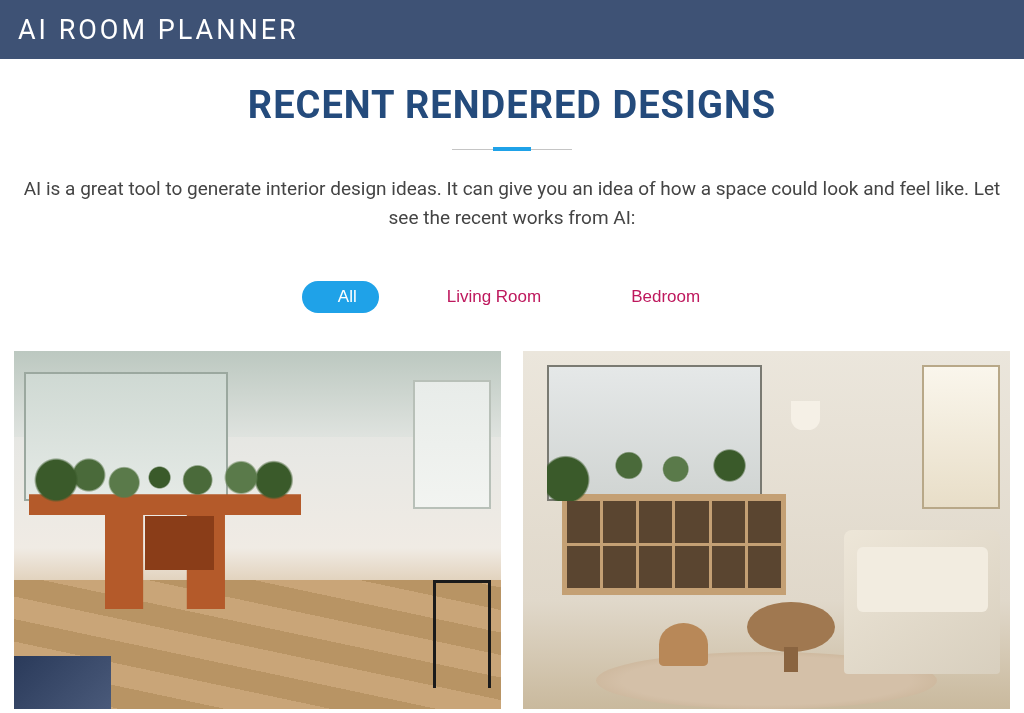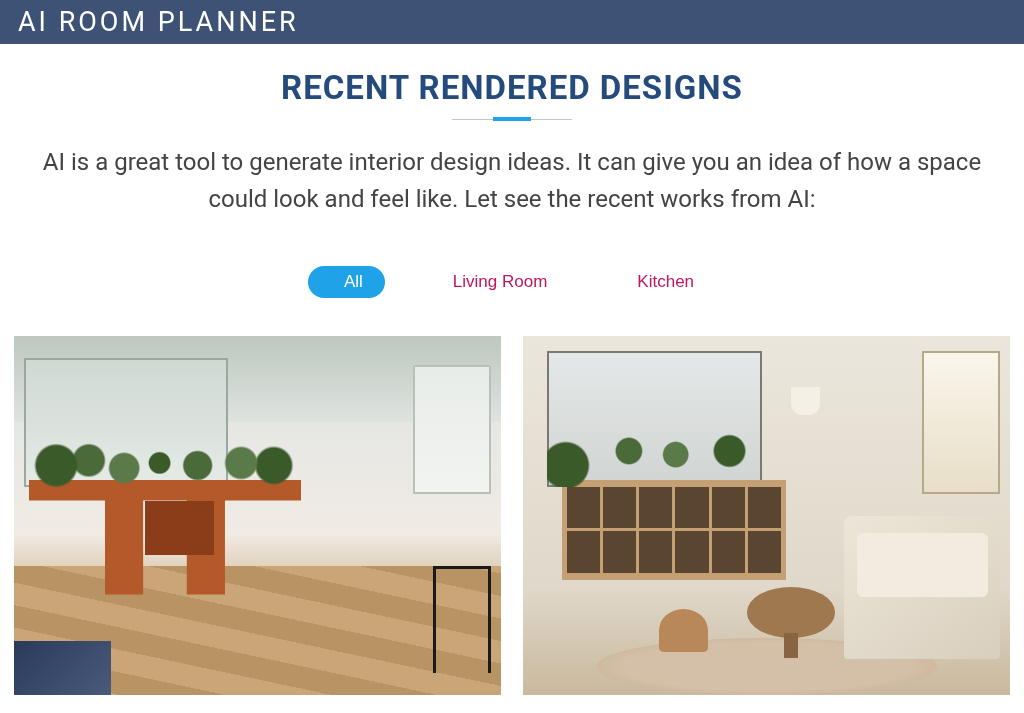--- a/index.html
+++ b/index.html
@@ -8,40 +8,40 @@
       box-sizing: border-box;
     }
     body {
       font-family: -apple-system, BlinkMacSystemFont, 'Segoe UI', Roboto, Oxygen, Ubuntu, sans-serif;
       background: #ffffff;
       width: 1024px;
     }
     .header {
       background: #3e5275;
       padding: 14px 18px;
-      height: 44px;
+      height: 59px;
       display: flex;
       align-items: center;
     }
     .header-title {
       color: #ffffff;
       font-size: 27px;
       font-weight: 400;
       letter-spacing: 3px;
     }
     .main-content {
       padding: 24px 14px 0;
     }
     .section-title {
       text-align: center;
       color: #244b7c;
-      font-size: 33px;
+      font-size: 38px;
       font-weight: 700;
       letter-spacing: 1px;
-      margin-bottom: 12px;
+      margin-bottom: 22px;
     }
     .divider-wrap {
       display: flex;
       justify-content: center;
       margin-bottom: 24px;
     }
     .divider {
       width: 120px;
       height: 1px;
       background: #c5c5c5;
@@ -53,21 +53,21 @@
       left: 50%;
       transform: translateX(-50%);
       top: -2px;
       width: 38px;
       height: 4px;
       background: #1fa2e8;
     }
     .description {
       text-align: center;
       color: #444444;
-      font-size: 24px;
+      font-size: 19px;
       line-height: 1.55;
       margin-bottom: 48px;
       padding: 0 4px;
     }
     .filter-tabs {
       display: flex;
       justify-content: center;
       gap: 46px;
       margin-bottom: 38px;
       align-items: center;
@@ -220,21 +220,21 @@
 <main class="main-content">
   <h1 class="section-title">RECENT RENDERED DESIGNS</h1>
   <div class="divider-wrap">
     <div class="divider"></div>
   </div>
   <p class="description">AI is a great tool to generate interior design ideas. It can give you an idea of how a space could look and feel like. Let see the recent works from AI:</p>
 
   <nav class="filter-tabs">
     <button class="filter-tab active">All</button>
     <button class="filter-tab">Living Room</button>
-    <button class="filter-tab">Kitchen</button>
+    <button class="filter-tab">Bedroom</button>
   </nav>
 
   <div class="gallery">
     <div class="gallery-card room-before">
       <div class="floor"></div>
       <div class="ceiling"></div>
       <div class="window-left"></div>
       <div class="window-right"></div>
       <div class="desk"></div>
       <div class="cubby"></div>

